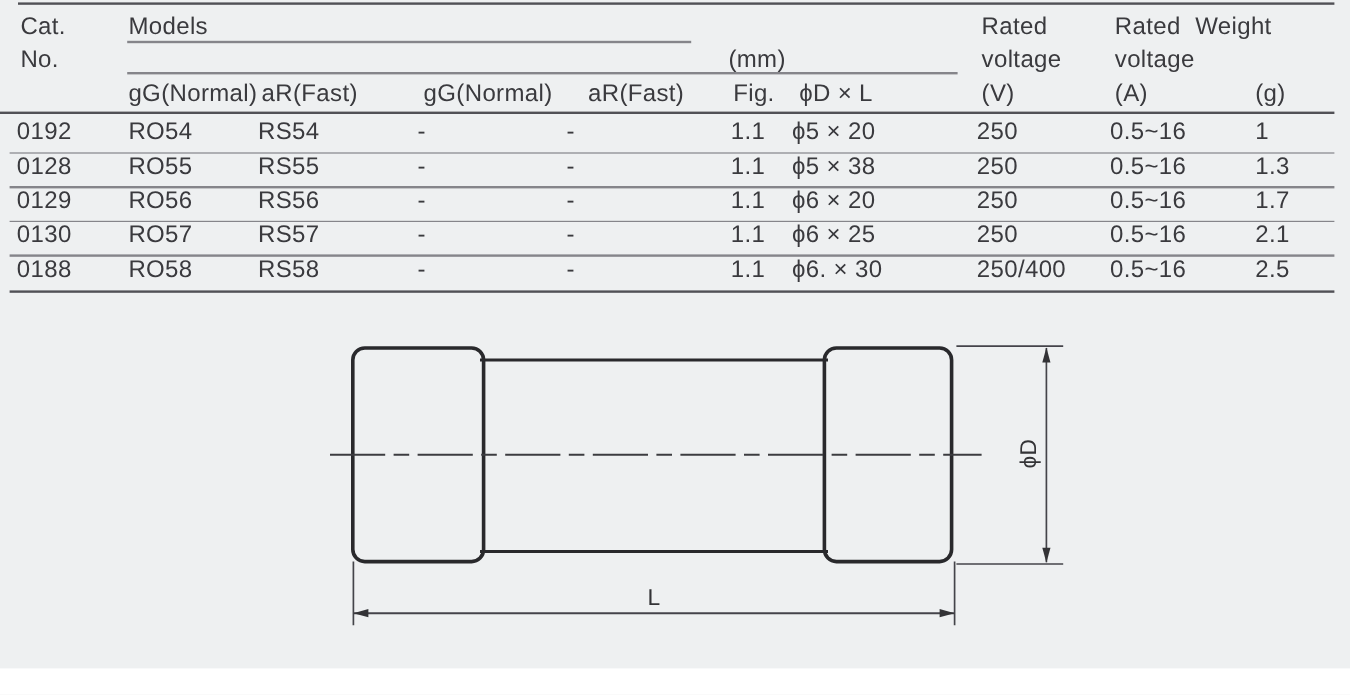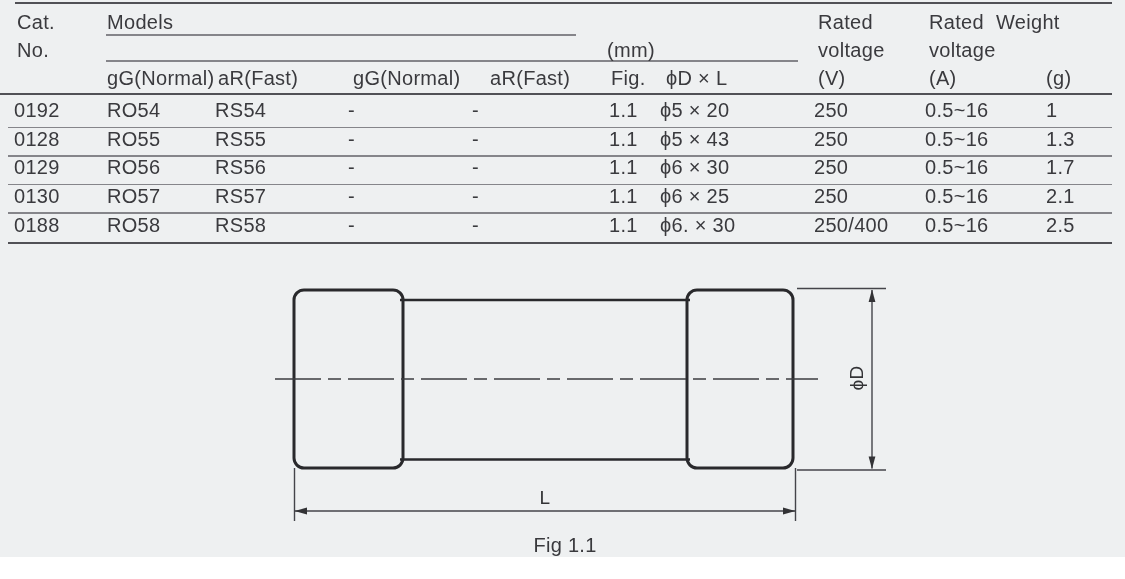--- a/index.html
+++ b/index.html
@@ -81,32 +81,32 @@
   <span class="t r0 c-v">250</span>
   <span class="t r0 c-a">0.5~16</span>
   <span class="t r0 c-g">1</span>
 
   <span class="t r1 c-cat">0128</span>
   <span class="t r1 c-mgg">RO55</span>
   <span class="t r1 c-mar">RS55</span>
   <span class="t r1 c-cgg">-</span>
   <span class="t r1 c-car">-</span>
   <span class="t r1 c-fig">1.1</span>
-  <span class="t r1 c-dxl">ϕ5 × 43</span>
+  <span class="t r1 c-dxl">ϕ5 × 38</span>
   <span class="t r1 c-v">250</span>
   <span class="t r1 c-a">0.5~16</span>
   <span class="t r1 c-g">1.3</span>
 
   <span class="t r2 c-cat">0129</span>
   <span class="t r2 c-mgg">RO56</span>
   <span class="t r2 c-mar">RS56</span>
   <span class="t r2 c-cgg">-</span>
   <span class="t r2 c-car">-</span>
   <span class="t r2 c-fig">1.1</span>
-  <span class="t r2 c-dxl">ϕ6 × 30</span>
+  <span class="t r2 c-dxl">ϕ6 × 20</span>
   <span class="t r2 c-v">250</span>
   <span class="t r2 c-a">0.5~16</span>
   <span class="t r2 c-g">1.7</span>
 
   <span class="t r3 c-cat">0130</span>
   <span class="t r3 c-mgg">RO57</span>
   <span class="t r3 c-mar">RS57</span>
   <span class="t r3 c-cgg">-</span>
   <span class="t r3 c-car">-</span>
   <span class="t r3 c-fig">1.1</span>
@@ -144,16 +144,15 @@
     <text x="856" y="385" text-anchor="middle" transform="rotate(-90 856 378)">ϕD</text>
 
     <line x1="294.5" y1="468" x2="294.5" y2="521" stroke="#44444a" stroke-width="1.4"></line>
     <line x1="795.5" y1="468" x2="795.5" y2="521" stroke="#44444a" stroke-width="1.4"></line>
     <line x1="295" y1="511" x2="795" y2="511" stroke="#44444a" stroke-width="1.6"></line>
     <polygon points="294.5,511 307,507.6 307,514.4" fill="#333336"></polygon>
     <polygon points="795.5,511 783,507.6 783,514.4" fill="#333336"></polygon>
     <text x="545" y="504" text-anchor="middle">L</text>
   </svg>
 
-  <div class="fig-caption">Fig 1.1</div>
 
   <div id="footer-strip"></div>
 </div>
 
 </body></html>

